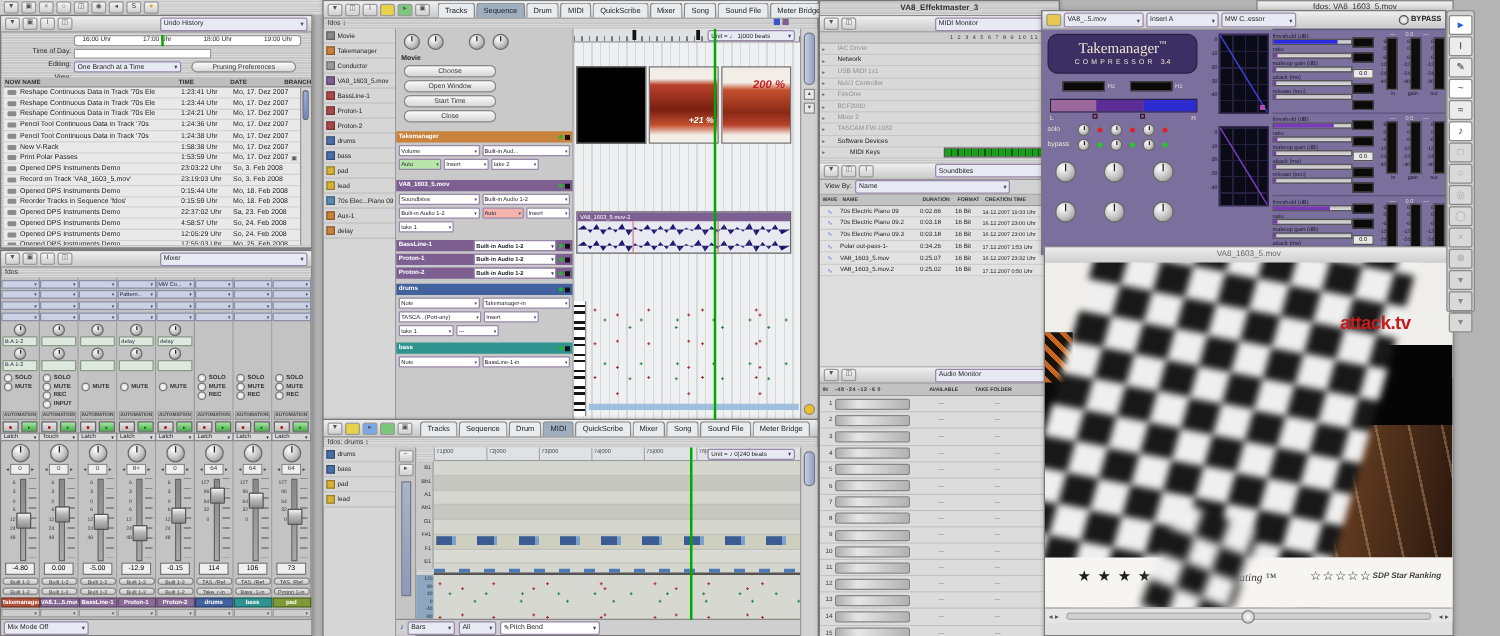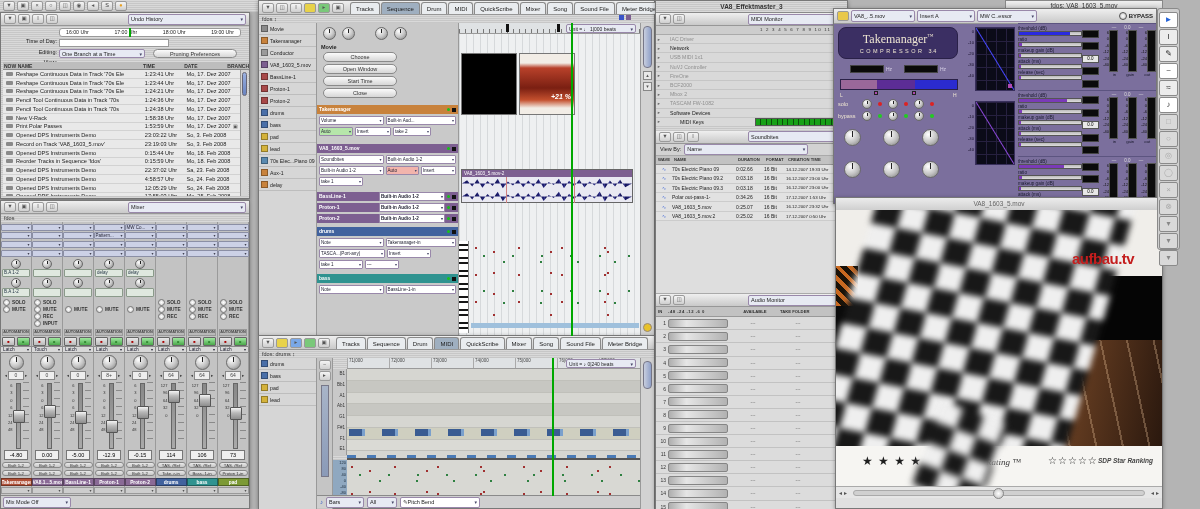--- a/index.html
+++ b/index.html
@@ -943,20 +943,23 @@
       <div class="ab" style="left:0;top:0;width:182px;height:11px;background:#dfe2e4;border-bottom:1px solid #9a9a9a">
           <div class="rtick ab" style="left:0;bottom:0;width:182px"></div>
         </div>
       <div class="ab" style="left:47px;top:1px;width:3px;height:8px;background:#111"></div>
       <div class="ab" style="left:98px;top:1px;width:3px;height:8px;background:#111"></div>
 
       <div class="ab" style="left:2px;top:30px;width:56px;height:62px;background:#000;border:1px solid #777"></div>
       <div class="ab" style="left:60px;top:30px;width:56px;height:62px;border:1px solid #777;background:linear-gradient(180deg,#f2ede6 0 9px,#b8412a 14px,#7a1f12 34px,#c4502e 46px,#f2ede6 54px)">
         <span style="position:absolute;right:3px;bottom:14px;font-size:7px;color:#fff;font-style:italic;font-weight:bold">+21 %</span>
       </div>
+      <div class="ab" style="left:118px;top:30px;width:56px;height:62px;border:1px solid #777;background:linear-gradient(180deg,#f2ede6 0 12px,#c4502e 18px,#8a2a16 36px,#b8412a 46px,#f2ede6 54px)">
+        <span style="position:absolute;right:4px;top:8px;font-size:9px;color:#c41e1e;font-style:italic;font-weight:bold">200 %</span>
+      </div>
 
       <div class="ab" style="left:2px;top:146px;width:172px;height:34px;border:1px solid #666;background:#e9e9f2">
         <div style="height:7px;background:#7d5f91;font-size:4.6px;color:#fff;line-height:7px;padding-left:2px;white-space:nowrap;overflow:hidden">VA8_1603_5.mov-2</div>
         <div class="wv" style="height:12px;margin-top:0.5px"></div>
         <div class="wv" style="height:12px;margin-top:1px"></div>
         <div class="ab" style="left:44px;top:7px;width:1px;height:26px;background:#d08080"></div>
         <div class="ab" style="left:112px;top:7px;width:1px;height:26px;background:#d08080"></div>
       </div>
 
       <div class="ab keys" style="left:0;top:218px;width:10px;height:92px;border-right:1px solid #888"></div>
@@ -1634,21 +1637,21 @@
 
   <div class="ab win" style="left:835px;top:197px;width:328px;height:312px;background:#e0e0e0">
     <div style="height:12px;background:linear-gradient(#ececec,#cfcfcf);border-bottom:1px solid #999;text-align:center;font-size:6.5px;color:#666;line-height:12px">VA8_1603_5.mov</div>
     <div class="ab" style="left:0;top:12px;width:326px;height:276px;overflow:hidden;background:#f0eeea">
       <div class="ab" style="left:0;top:56px;width:22px;height:220px;background:#0a0a0a"></div>
       <div class="ab" style="left:0;top:56px;width:22px;height:40px;background:repeating-linear-gradient(45deg,#c86820 0 4px,#1a1208 4px 9px)"></div>
       <div class="ab" style="left:20px;top:92px;width:306px;height:144px;background:linear-gradient(100deg,#1c120c,#54301c 38%,#7a4a28 60%,#2a180e);"></div>
       <div class="ab" style="left:20px;top:92px;width:306px;height:144px;background:repeating-linear-gradient(78deg,rgba(255,214,170,.28) 0 2px,transparent 2px 26px)"></div>
       <div class="ab" style="left:252px;top:66px;width:74px;height:64px;background:#050505"></div>
       <div class="ab" style="left:12px;top:-70px;width:250px;height:360px;background:repeating-conic-gradient(#181818 0% 25%,#efefef 0% 50%);background-size:52px 52px;filter:blur(3px);transform:rotate(16deg) skewY(-5deg)"></div>
-      <div class="ab" style="left:236px;top:40px;font-size:15px;font-weight:bold;color:#c41e1e;letter-spacing:-0.5px">aufbau.tv</div>
+      <div class="ab" style="left:236px;top:40px;font-size:15px;font-weight:bold;color:#c41e1e;letter-spacing:-0.5px">attack.tv</div>
       <div class="ab" style="left:0;top:236px;width:326px;height:40px;background:#f6f5f2">
         <span class="ab" style="left:26px;top:8px;font-size:12px;color:#1e1e1e;letter-spacing:1px">★ ★ ★ ★</span>
         <span class="ab" style="left:150px;top:11px;font-size:9px;font-style:italic;color:#333;font-family:'Liberation Serif',serif">Rating ™</span>
         <span class="ab" style="left:212px;top:9px;font-size:10px;color:#222;letter-spacing:1px">☆☆☆☆☆</span>
         <span class="ab" style="left:262px;top:11px;font-size:6.5px;font-weight:bold;font-style:italic;color:#444">SDP Star Ranking</span>
         <div class="ab" style="left:88px;top:-36px;width:70px;height:96px;background:repeating-conic-gradient(#181818 0% 25%,#efefef 0% 50%);background-size:44px 44px;filter:blur(3.5px);transform:rotate(20deg)"></div>
       </div>
     </div>
     <div class="ab" style="left:0;top:288px;width:326px;height:12px;background:#e6e6e6;border-top:1px solid #aaa;display:flex;align-items:center">
       <span style="font-size:6px;color:#555;margin-left:3px">◂</span>

